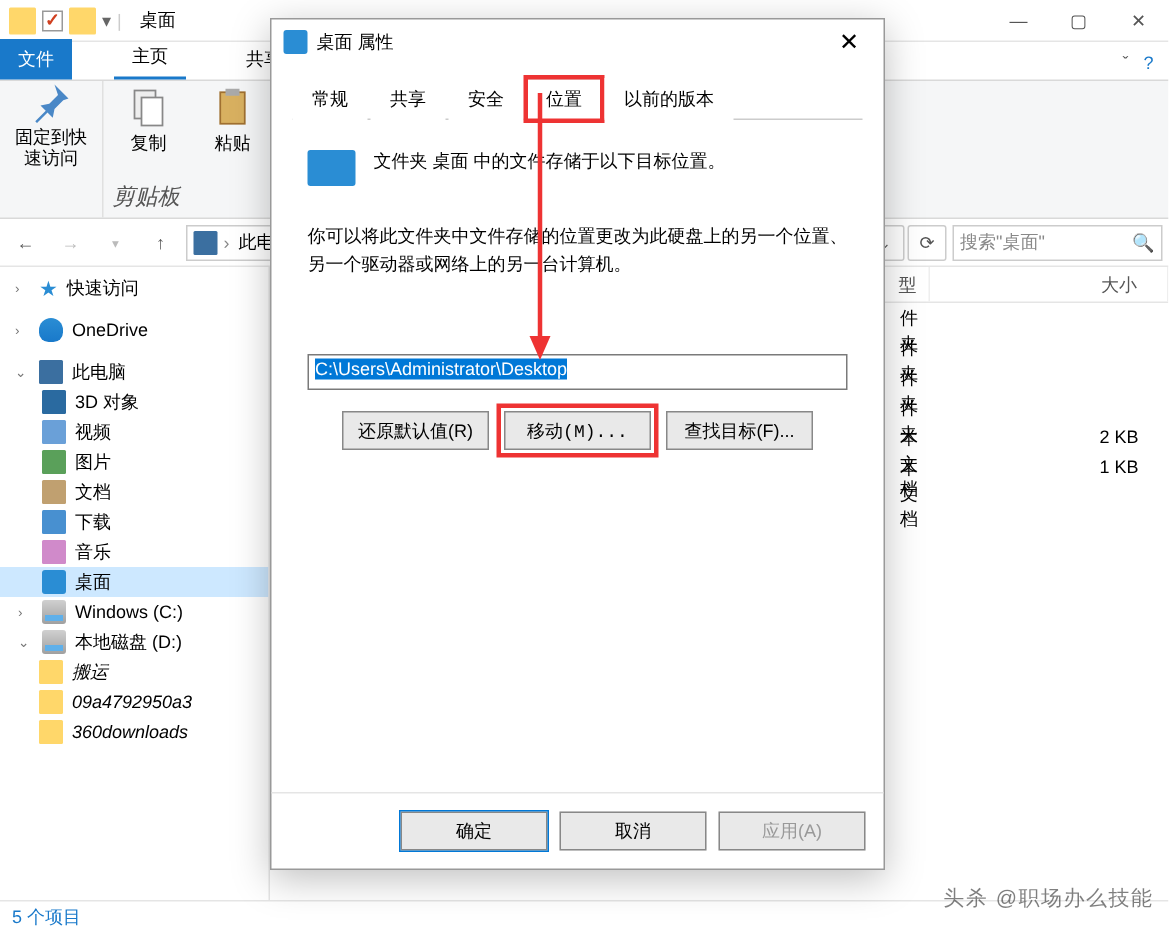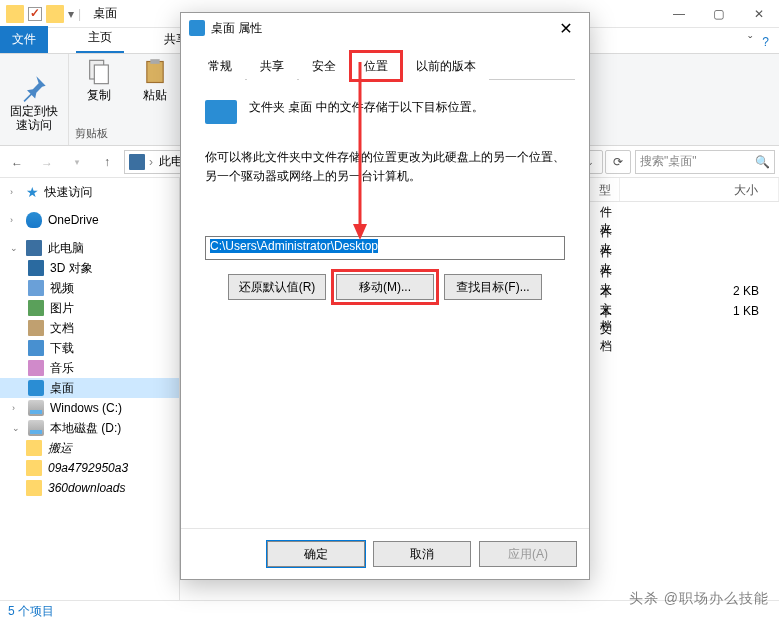--- a/index.html
+++ b/index.html
@@ -14,25 +14,25 @@
 .titlebar .sysbtns { display: flex; }
 .sysbtn { width: 40px; height: 28px; display: flex; align-items: center; justify-content: center; color: #555; }
 
 .ribbon-tabs { height: 26px; background: #fff; display: flex; align-items: flex-end; border-bottom: 1px solid #d9d9d9; gap: 28px; }
 .rtab { padding: 5px 12px; }
 .rtab.file { background: #1979ca; color: #fff; }
 .rtab.active { border-bottom: 2px solid #1979ca; }
 .ribbon-caret { margin-left: auto; padding: 4px 10px; display: flex; gap: 10px; color: #555;}
 
 .ribbon { height: 92px; background: #f5f6f7; border-bottom: 1px solid #d9d9d9; display: flex; }
-.rgroup { border-right: 1px solid #e0e0e0; padding: 20px 10px; display: flex; flex-direction: column; justify-content: space-between; }
+.rgroup { border-right: 1px solid #e0e0e0; padding: 0 10px; display: flex; flex-direction: column; justify-content: space-between; }
 .rgroup .bigbtn { display: flex; flex-direction: column; align-items: center; gap: 2px; width: 48px; }
 .rgroup .bigicon { width: 28px; height: 28px; }
 .rgroup .label { text-align: center; line-height: 1.2; }
-.rgroup .caption { color: #555; font-size: 11px; margin-top: 2px; }
+.rgroup .caption { color: #555; font-size: 15px; margin-top: 2px; font-style: italic; }
 .rgroup .row { display: flex; gap: 8px; }
 .rgroup .smallbtn { display: flex; align-items: center; gap: 4px; }
 .smallicon { width: 14px; height: 14px; flex-shrink: 0; }
 .rgroup.stack { flex-direction: column; justify-content: space-between; padding: 4px 6px; align-items: flex-start; }
 .rgroup.stack .col { display: flex; flex-direction: column; gap: 4px; }
 .rgroup.select { flex-direction: column; align-items: flex-start; justify-content: flex-start; gap: 4px; padding: 6px 8px;}
 .rgroup.select .caption { align-self: center; margin-top: auto;}
 
 .addrbar { height: 32px; display: flex; align-items: center; padding: 2px 4px; gap: 4px; border-bottom: 1px solid #e5e5e5; }
 .navbtn { width: 26px; height: 26px; display: flex; align-items: center; justify-content: center; color: #555; border-radius: 2px; }
@@ -77,21 +77,21 @@
 .dlg-tab.active { border-color: #ccc; background: #fff; }
 .highlight-red { outline: 3px solid #e33; outline-offset: -1px; }
 .dlg-inner { flex: 1; padding: 18px 10px; }
 .info-row { display: flex; align-items: flex-start; gap: 12px; margin-bottom: 24px; }
 .desktop-big { width: 32px; height: 24px; background: #2a8dd4; border-radius: 2px; flex-shrink: 0; margin-top: 2px;}
 .desc { line-height: 1.6; }
 .path-input { width: 100%; height: 24px; border: 1px solid #7a7a7a; padding: 2px 4px; margin-bottom: 14px; }
 .path-input .seltext { background: #0078d7; color: #fff; }
 .btn-row { display: flex; gap: 10px; justify-content: center; }
 .winbtn { min-width: 98px; height: 26px; border: 1px solid #888; background: #e9e9e9; display: flex; align-items: center; justify-content: center; }
-.winbtn.hl { outline: 3px solid #e33; outline-offset: 2px; }
+.winbtn.hl { outline: 3px solid #e33; outline-offset: 2px; font-family: Liberation Mono, monospace; }
 .dlg-footer { padding: 12px; border-top: 1px solid #e5e5e5; display: flex; justify-content: flex-end; gap: 8px; }
 .winbtn.def { outline: 1px solid #0078d7; }
 
 
 .arrow { position: absolute; pointer-events: none; }
 .arrow svg { overflow: visible; }
 
 
 .watermark { position: absolute; bottom: 14px; right: 10px; color: rgba(0,0,0,.5); font-size: 14px; letter-spacing: 1px; }
 

